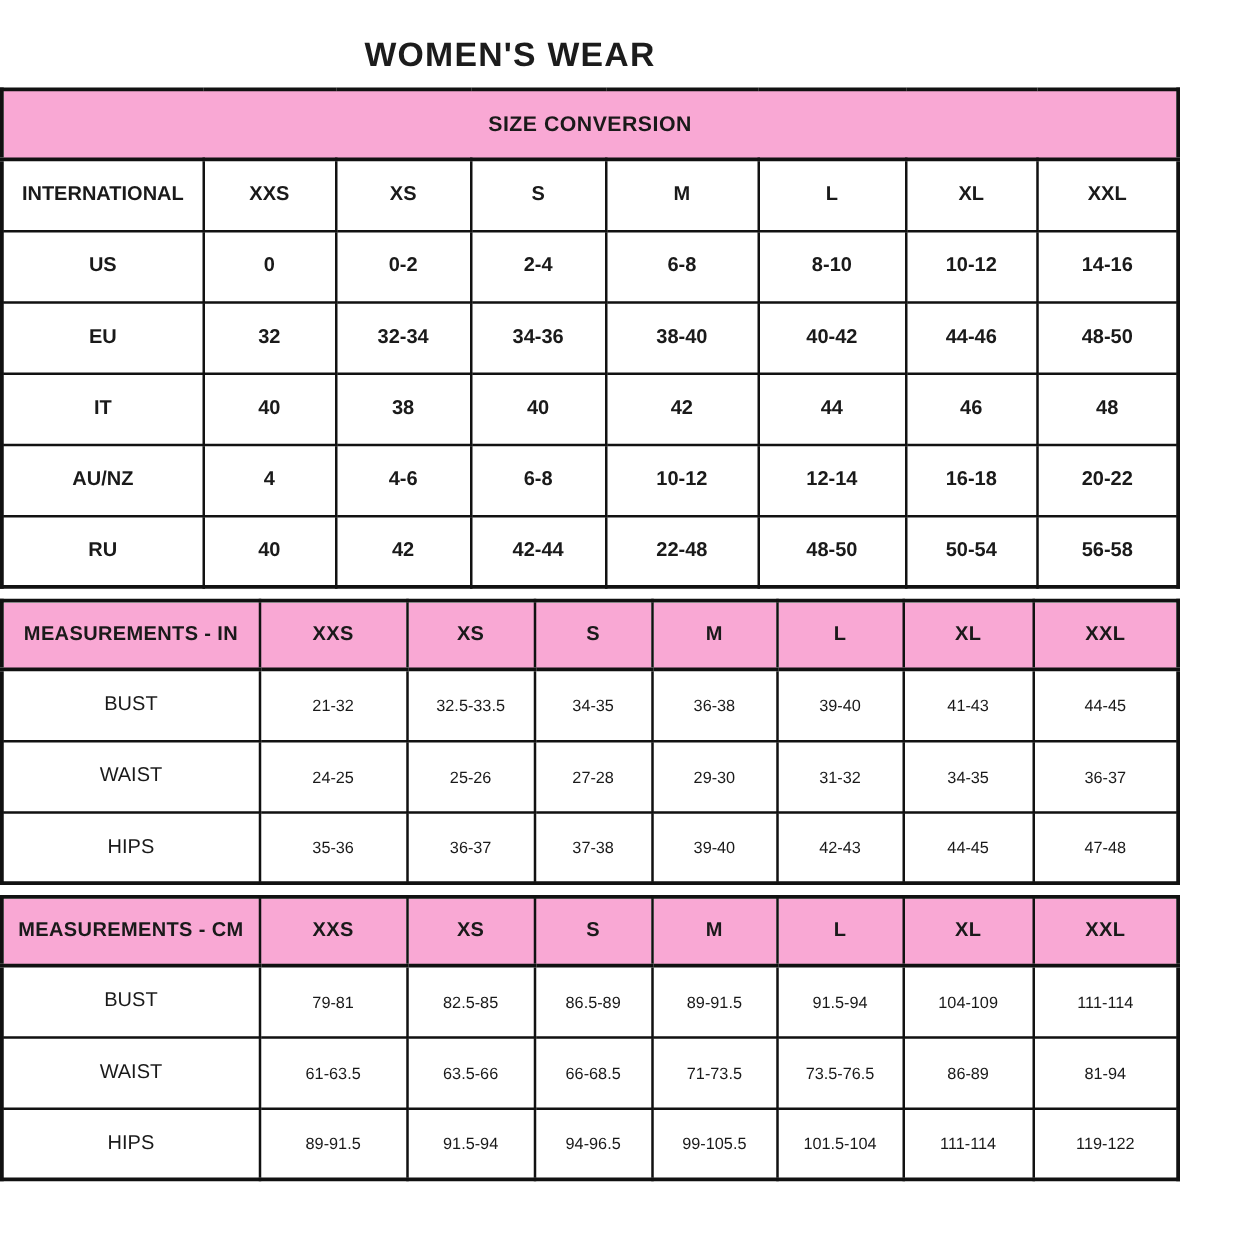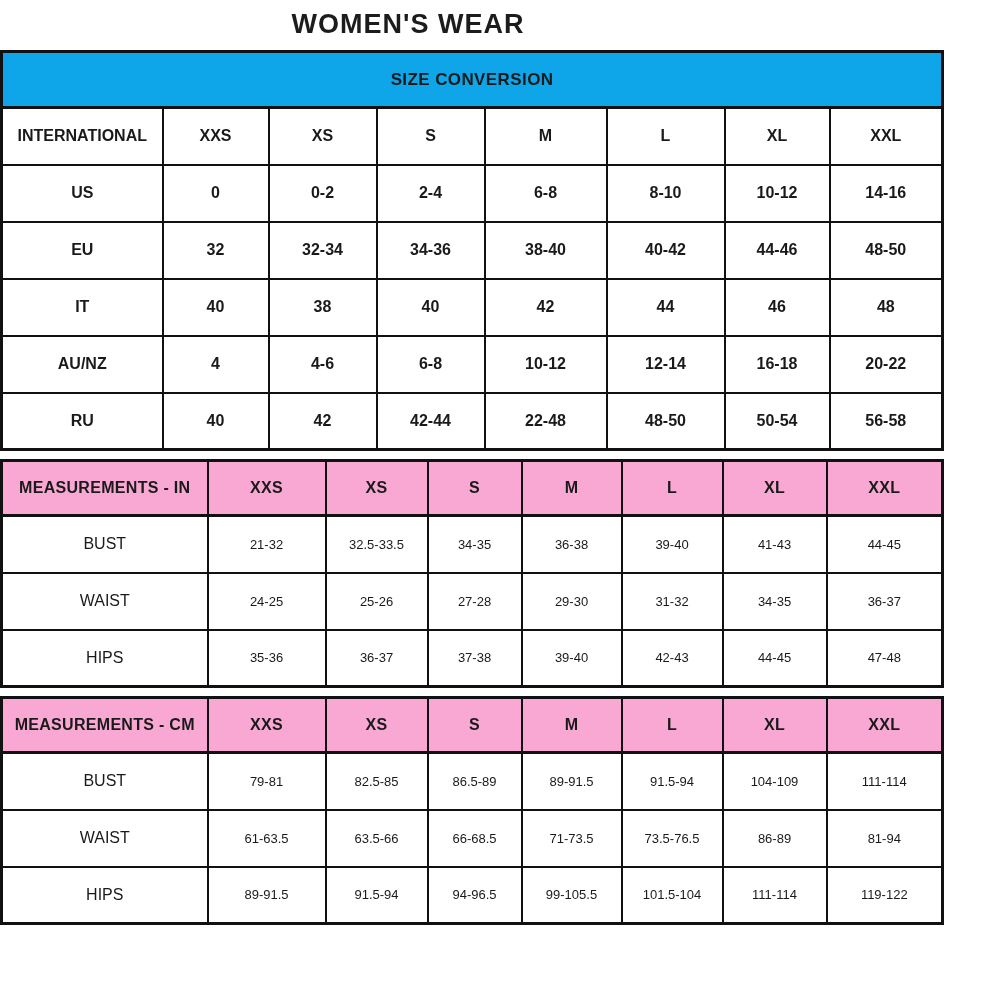--- a/index.html
+++ b/index.html
@@ -7,21 +7,21 @@
     padding: 0;
     background: #ffffff;
     width: 1000px;
     font-family: "Liberation Sans", "DejaVu Sans", sans-serif;
     color: #1a1a1a;
   }
   .page {
     width: 816px;
     height: 1000px;
     box-sizing: border-box;
-    padding-top: 8px;
+    padding-top: 28px;
   }
   h1.title {
     margin: 0 0 10px 0;
     text-align: center;
     font-size: 27px;
     font-weight: 700;
     letter-spacing: 1px;
     line-height: 32px;
     color: #1c1c1c;
   }
@@ -38,21 +38,21 @@
     text-align: center;
     vertical-align: middle;
     padding: 0 2px;
     overflow: hidden;
     white-space: nowrap;
   }
   
   .conv tr { height: 57px; }
   .conv tr.hdr { height: 56px; }
   .conv tr.hdr td {
-    background: #0ea5e9;
+    background: #f9a8d4;
     font-weight: 700;
     font-size: 17px;
     letter-spacing: 0.4px;
     border-bottom-width: 3px;
   }
   .conv td { font-size: 16px; font-weight: bold; }
   
   .meas { margin-top: 8px; }
   .meas tr { height: 57px; }
   .meas tr.hdr2 { height: 55px; }

